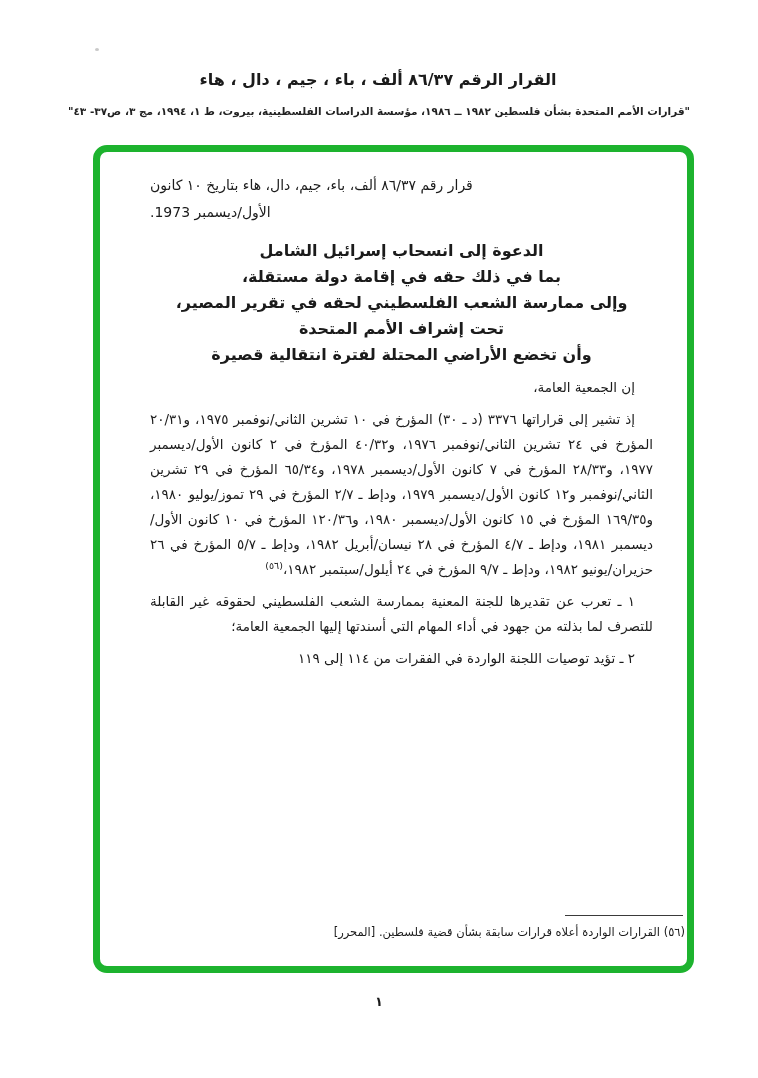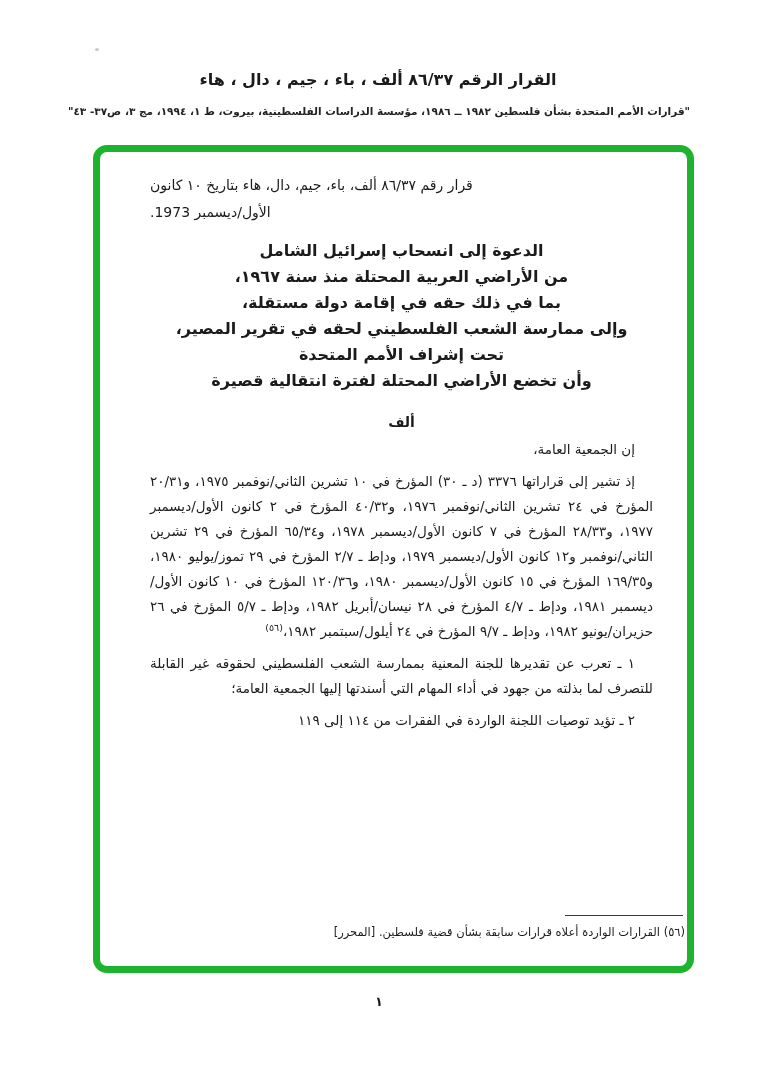--- a/index.html
+++ b/index.html
@@ -53,28 +53,26 @@
   <div class="green-box" style="border-color: rgb(29, 179, 46);">
     <div class="doc rtl">
 
       <div class="doc-title">
         <div>قرار رقم ٨٦/٣٧ ألف، باء، جيم، دال، هاء بتاريخ ١٠ كانون</div>
         <div>الأول/ديسمبر 1973.</div>
       </div>
 
       <div class="subtitle">
         <div>الدعوة إلى انسحاب إسرائيل الشامل</div>
-        <div>من الأراضي العربية المحتلة منذ سنة ١٩٦٧،</div>
         <div>بما في ذلك حقه في إقامة دولة مستقلة،</div>
         <div>وإلى ممارسة الشعب الفلسطيني لحقه في تقرير المصير،</div>
         <div>تحت إشراف الأمم المتحدة</div>
         <div>وأن تخضع الأراضي المحتلة لفترة انتقالية قصيرة</div>
       </div>
 
-      <div class="section-heading">ألف</div>
 
       <p class="para"><b>إن الجمعية العامة،</b></p>
 
       <p class="para"><b>إذ تشير</b><span> إلى قراراتها ٣٣٧٦ (د ـ ٣٠) المؤرخ في ١٠ تشرين الثاني/نوفمبر ١٩٧٥، و٢٠/٣١ المؤرخ في ٢٤ تشرين الثاني/نوفمبر ١٩٧٦، و٤٠/٣٢ المؤرخ في ٢ كانون الأول/ديسمبر ١٩٧٧، و٢٨/٣٣ المؤرخ في ٧ كانون الأول/ديسمبر ١٩٧٨، و٦٥/٣٤ المؤرخ في ٢٩ تشرين الثاني/نوفمبر و١٢ كانون الأول/ديسمبر ١٩٧٩، ودإط ـ ٢/٧ المؤرخ في ٢٩ تموز/يوليو ١٩٨٠، و١٦٩/٣٥ المؤرخ في ١٥ كانون الأول/ديسمبر ١٩٨٠، و١٢٠/٣٦ المؤرخ في ١٠ كانون الأول/ديسمبر ١٩٨١، ودإط ـ ٤/٧ المؤرخ في ٢٨ نيسان/أبريل ١٩٨٢، ودإط ـ ٥/٧ المؤرخ في ٢٦ حزيران/يونيو ١٩٨٢، ودإط ـ ٩/٧ المؤرخ في ٢٤ أيلول/سبتمبر ١٩٨٢،</span><sup class="fn-ref">(٥٦)</sup></p>
 
 
       <p class="para"><span>١ ـ </span><b>تعرب عن تقديرها</b><span> للجنة المعنية بممارسة الشعب الفلسطيني لحقوقه غير القابلة للتصرف لما بذلته من جهود في أداء المهام التي أسندتها إليها الجمعية العامة؛</span></p>
 
       <p class="para"><span>٢ ـ </span><b>تؤيد</b><span> توصيات اللجنة الواردة في الفقرات من ١١٤ إلى ١١٩</span></p>
 

